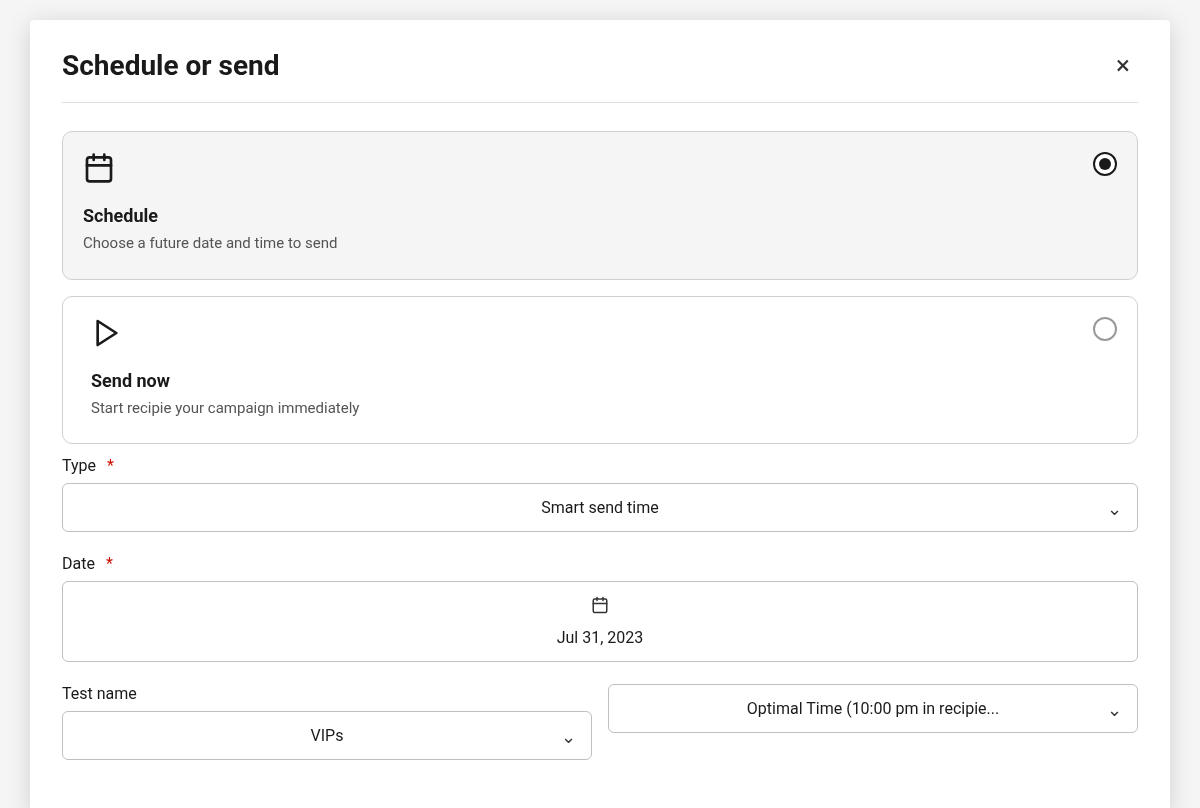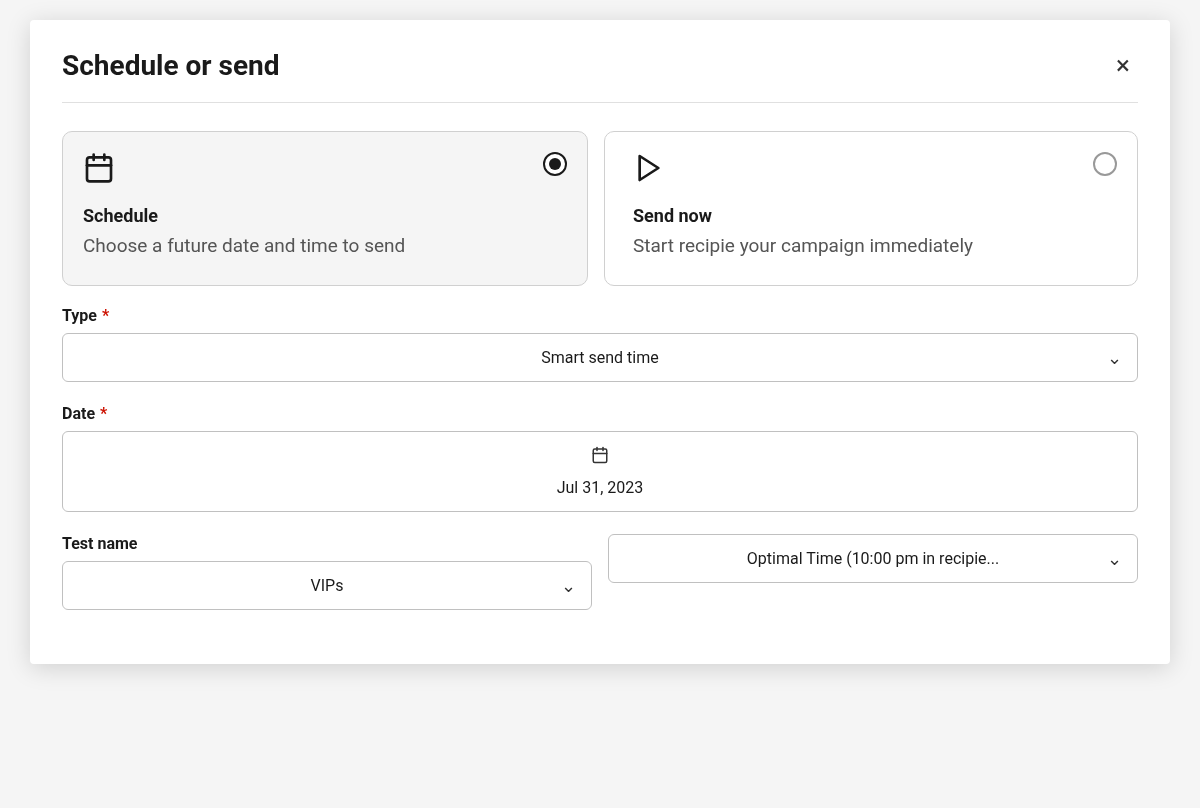--- a/index.html
+++ b/index.html
@@ -55,21 +55,22 @@
       margin: 0 32px;
     }
 
     .modal-body {
       padding: 28px 32px 32px 32px;
     }
 
     .option-cards {
       display: flex;
       gap: 16px;
-      margin-bottom: 20px;
+      margin-bottom: 12px;
+      flex-direction: column;
     }
 
     .option-card {
       flex: 1;
       border: 1.5px solid #d0d0d0;
       border-radius: 10px;
       padding: 20px 20px 24px 20px;
       cursor: pointer;
       position: relative;
       background: #f5f5f5;
@@ -126,37 +127,37 @@
     }
 
     .card-title {
       font-size: 18px;
       font-weight: 700;
       color: #1a1a1a;
       margin-bottom: 6px;
     }
 
     .card-description {
-      font-size: 19px;
+      font-size: 15px;
       color: #555;
       line-height: 1.5;
     }
 
     .field-section {
       margin-bottom: 22px;
     }
 
     .field-label {
       font-size: 16px;
-      font-weight: 700;
+      font-weight: 400;
       color: #1a1a1a;
       margin-bottom: 8px;
       display: flex;
       align-items: flex-end;
-      gap: 5px;
+      gap: 11px;
     }
 
     .required-star {
       color: #cc1100;
       font-size: 16px;
     }
 
     .select-wrapper {
       position: relative;
     }

